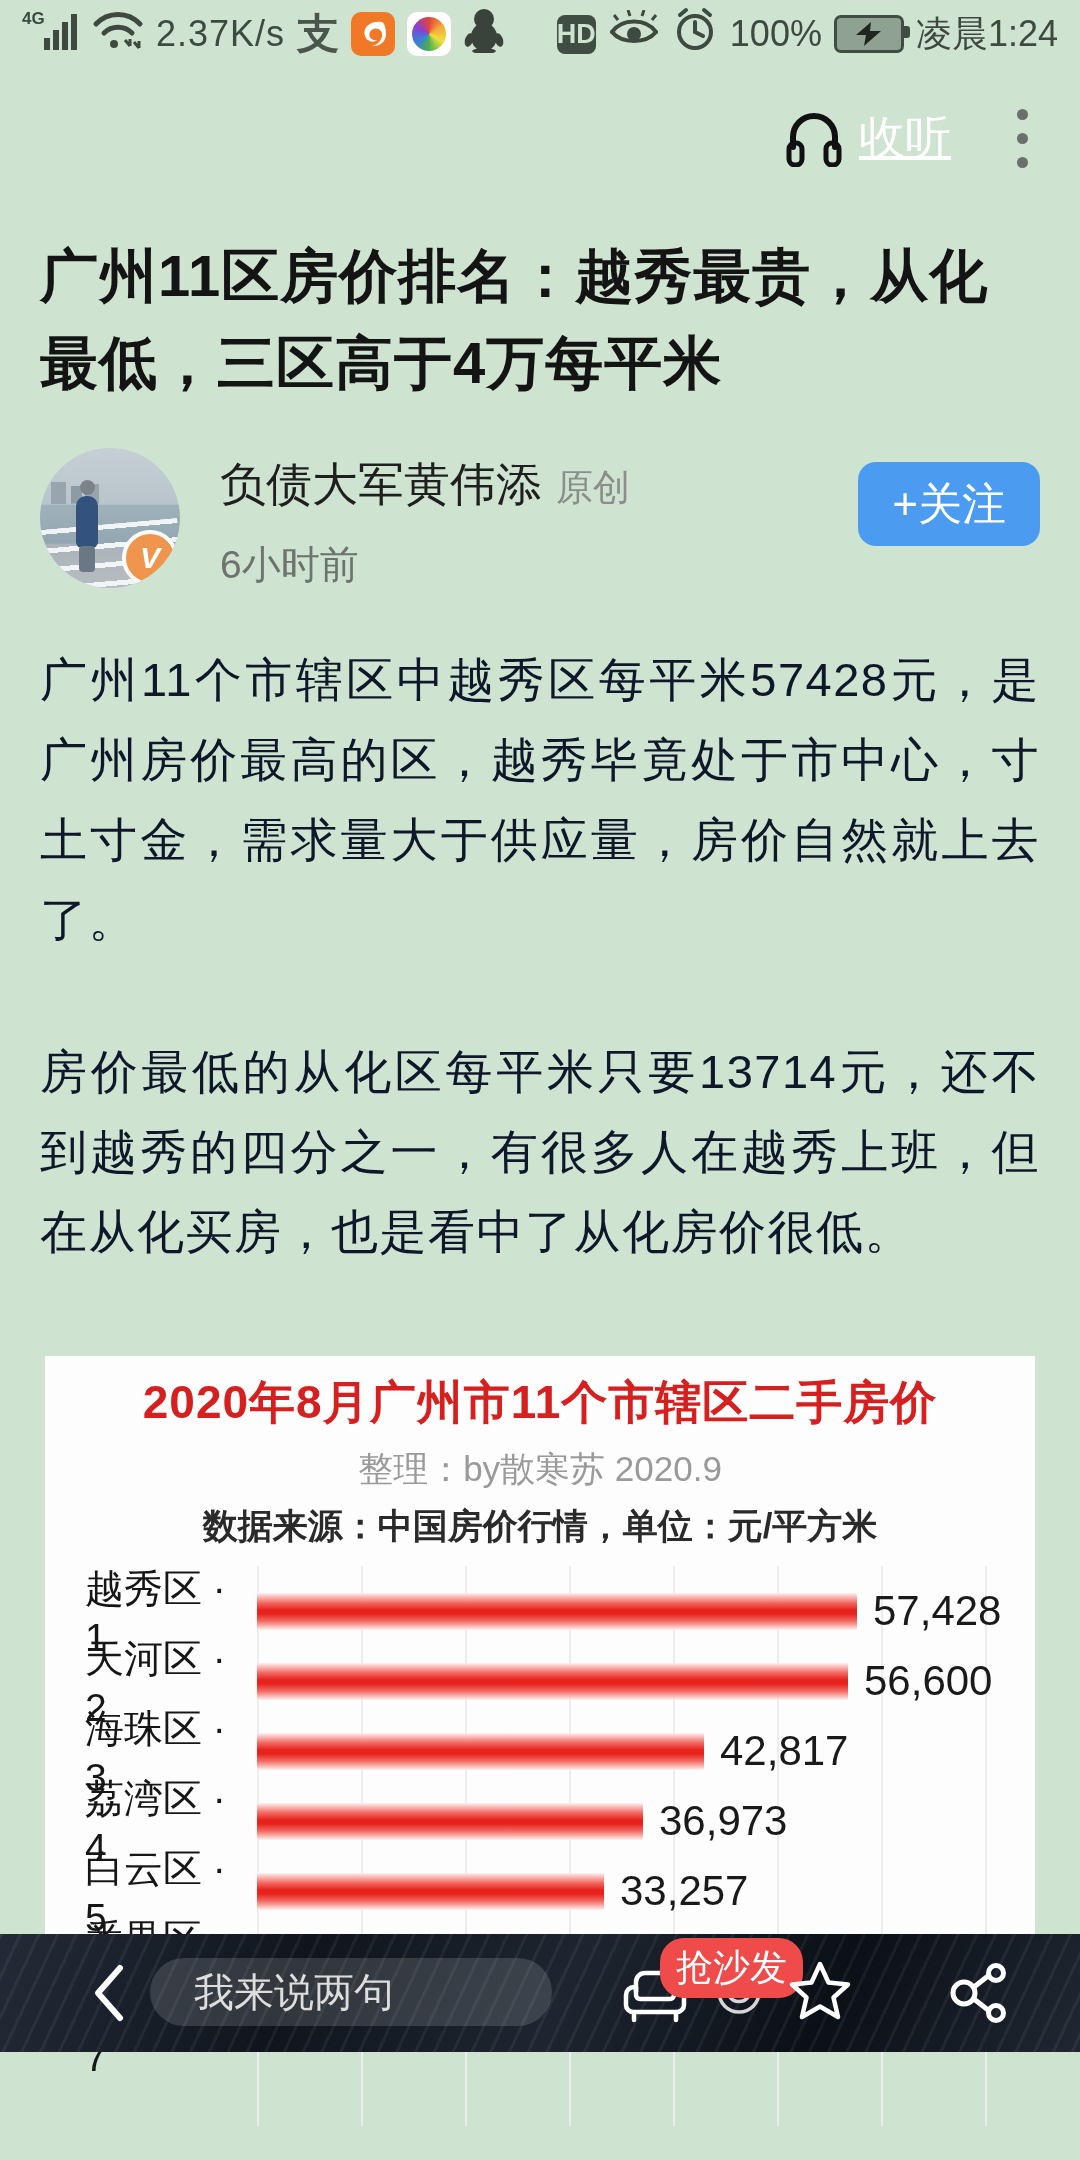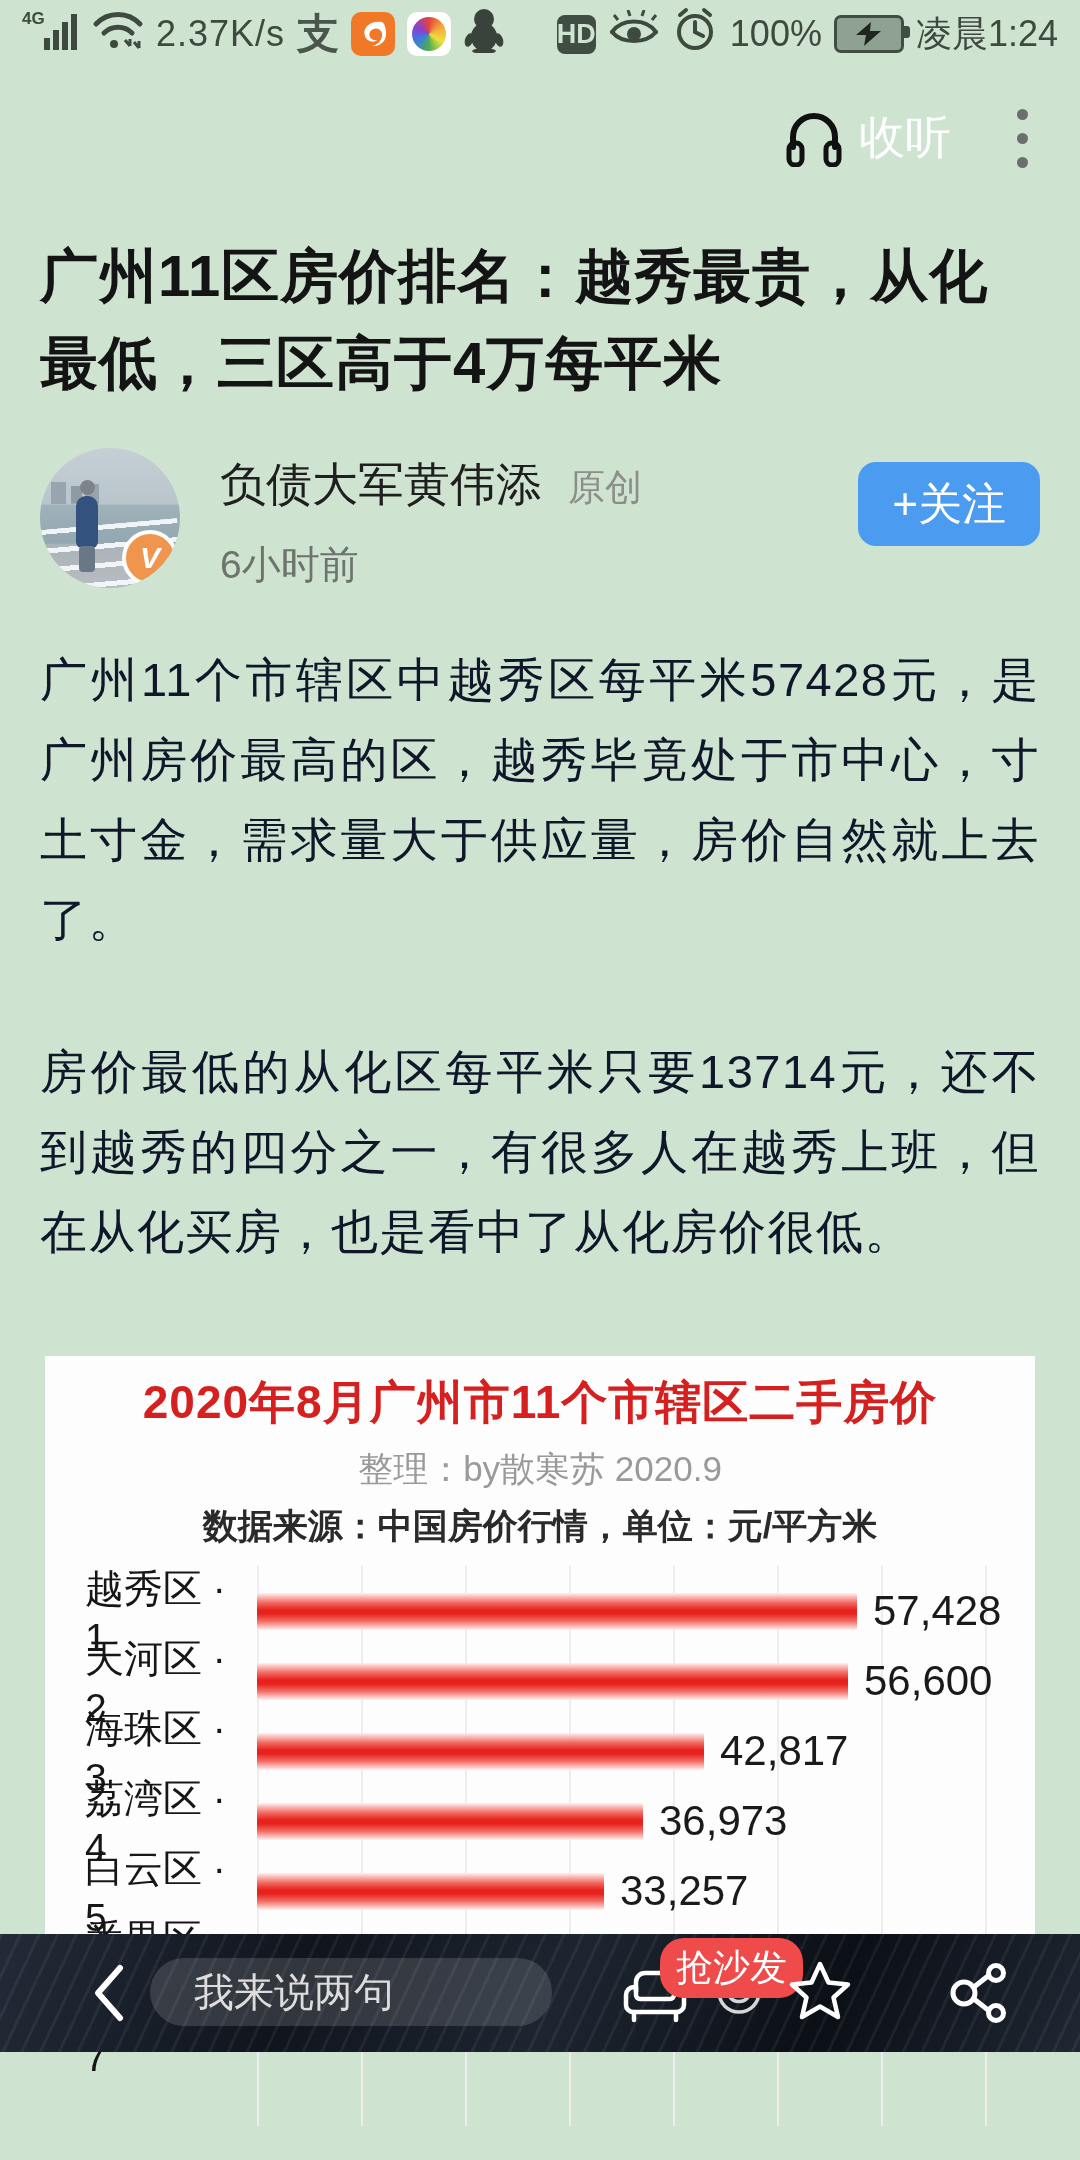--- a/index.html
+++ b/index.html
@@ -15,41 +15,41 @@
   .uc{background:#f07826;}
   .wheelbox{background:#ffffff;}
   .wheel{width:34px;height:34px;border-radius:50%;background:conic-gradient(#e4443c,#f2a93b,#efe13c,#4cae4f,#3a7de0,#8b3fd0,#e4443c);}
   .hdbadge{background:#3f4d43;color:#cfe3d1;font-weight:bold;font-size:27px;padding:4px 0;border-radius:8px;}
   .battery{position:relative;width:64px;height:32px;background:#8fa291;border:3px solid #3f4d43;border-radius:7px;display:flex;align-items:center;justify-content:center;}
   .battery:after{content:"";position:absolute;right:-9px;top:8px;width:6px;height:12px;background:#3f4d43;border-radius:0 3px 3px 0;}
 
   
   .appheader{display:flex;align-items:center;justify-content:flex-end;gap:14px;height:84px;margin-top:34px;padding:0 46px;}
   .listen-btn{display:flex;align-items:center;gap:16px;cursor:pointer;}
-  .listen-label{color:#ffffff;font-size:46px;}
+  .listen-label{color:#ffffff;font-size:46px;text-decoration:underline;}
   .menu-dots{margin-left:46px;display:flex;flex-direction:column;gap:13px;align-items:center;cursor:pointer;padding:6px;}
   .menu-dots i{width:11px;height:11px;border-radius:50%;background:#6a706b;display:block;}
 
   
   .content{padding:0 40px;}
   .a-title{margin:52px 0 0 0;font-size:58px;line-height:87px;font-weight:bold;color:#141414;letter-spacing:1px;}
   .author-row{margin-top:42px;display:flex;align-items:flex-start;}
   .avatar{position:relative;width:140px;height:140px;border-radius:50%;overflow:hidden;background:linear-gradient(180deg,#c6cfd6 0%,#b9c4cb 40%,#9fb2ba 41%,#93a7b1 68%,#aab3b9 69%,#b7bdc2 100%);flex:none;cursor:pointer;}
   .av-city{position:absolute;left:8%;top:24%;width:50%;height:16%;
     background:linear-gradient(#98a5ae,#98a5ae) 0 100%/22% 100% no-repeat,
                linear-gradient(#8d9ba5,#8d9ba5) 34% 100%/16% 80% no-repeat,
                linear-gradient(#98a5ae,#98a5ae) 60% 100%/20% 90% no-repeat;}
   .av-rail{position:absolute;left:0;bottom:0;width:100%;height:46%;transform:rotate(-5deg);
     background:repeating-linear-gradient(180deg,rgba(245,248,250,.95) 0 5px,rgba(255,255,255,0) 5px 19px);}
   .av-person{position:absolute;left:26%;top:34%;width:22px;height:52px;background:#33527e;border-radius:10px 10px 6px 6px;}
   .av-person:before{content:"";position:absolute;left:4px;top:-16px;width:15px;height:15px;border-radius:50%;background:#7d8489;}
   .av-person:after{content:"";position:absolute;left:3px;top:50px;width:16px;height:26px;background:#6a7886;border-radius:4px;}
   .av-badge{position:absolute;right:2px;bottom:2px;width:48px;height:48px;border-radius:50%;background:#f0954d;border:4px solid #fdfdfd;color:#ffffff;font-size:30px;font-weight:bold;font-style:italic;display:flex;align-items:center;justify-content:center;}
   .author-meta{margin-left:40px;padding-top:6px;}
-  .author-line{display:flex;align-items:baseline;gap:26px;}
+  .author-line{display:flex;align-items:baseline;gap:14px;}
   .author-name{font-size:46px;color:#1f1f1f;font-weight:500;cursor:pointer;}
   .orig-tag{font-size:37px;color:#8a8f8a;}
   .pub-time{margin-top:22px;font-size:39px;color:#6d736d;}
   .follow-btn{margin-left:auto;margin-top:14px;flex:none;background:#4b9cf0;color:#fff;font-size:44px;border:none;border-radius:18px;padding:20px 34px;line-height:1;cursor:pointer;}
   .a-para{margin:48px 0 0 0;font-size:47px;line-height:80px;color:#0f172a;text-align:justify;letter-spacing:1.5px;}
   .a-para + .a-para{margin-top:72px;}
 
   
   .chart-card{position:relative;margin:84px 5px 0 5px;background:#fdfdfd;padding:16px 40px 40px 40px;height:640px;box-sizing:border-box;}
   .c-title{text-align:center;color:#d6201f;font-size:46px;font-weight:bold;letter-spacing:1px;}

